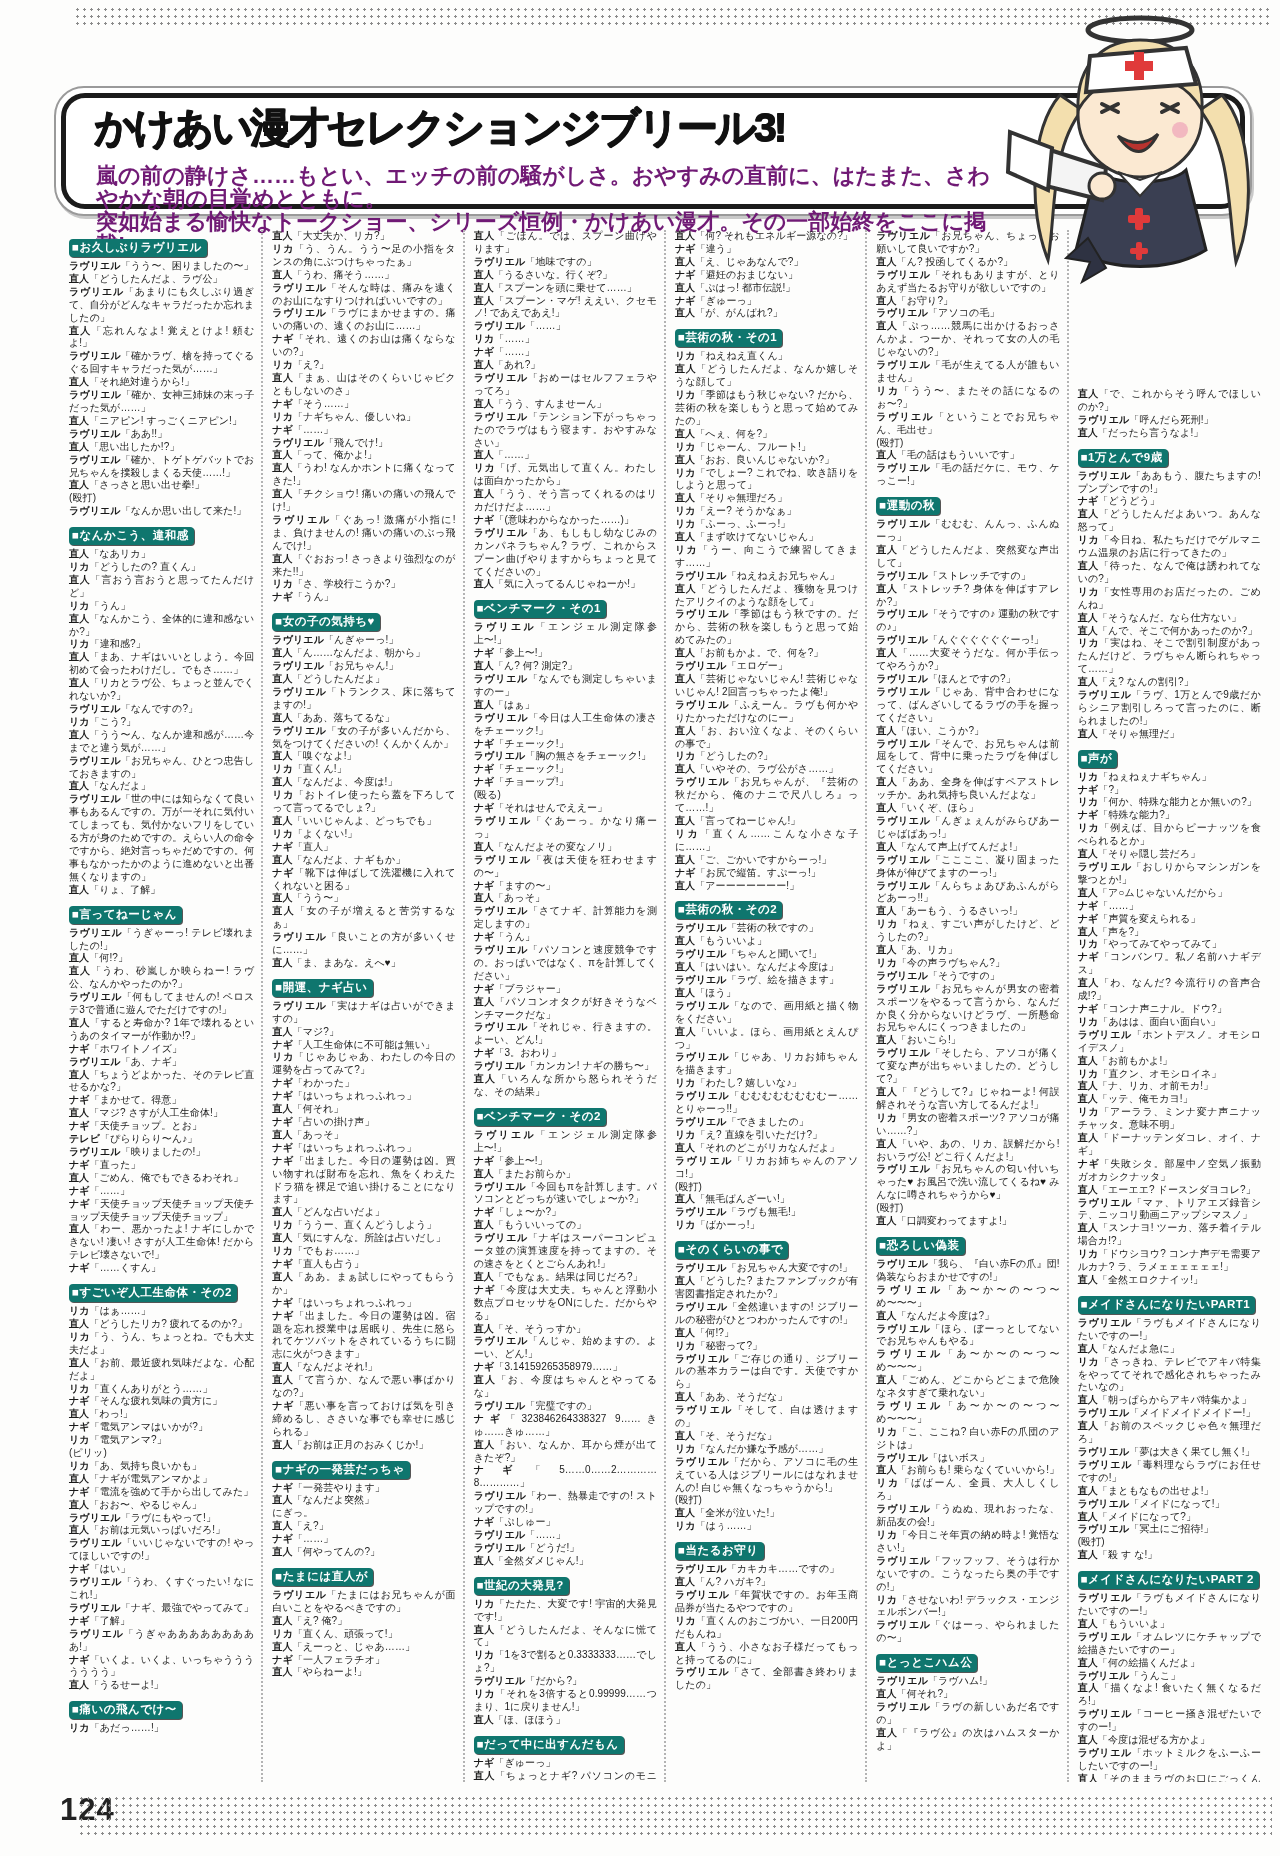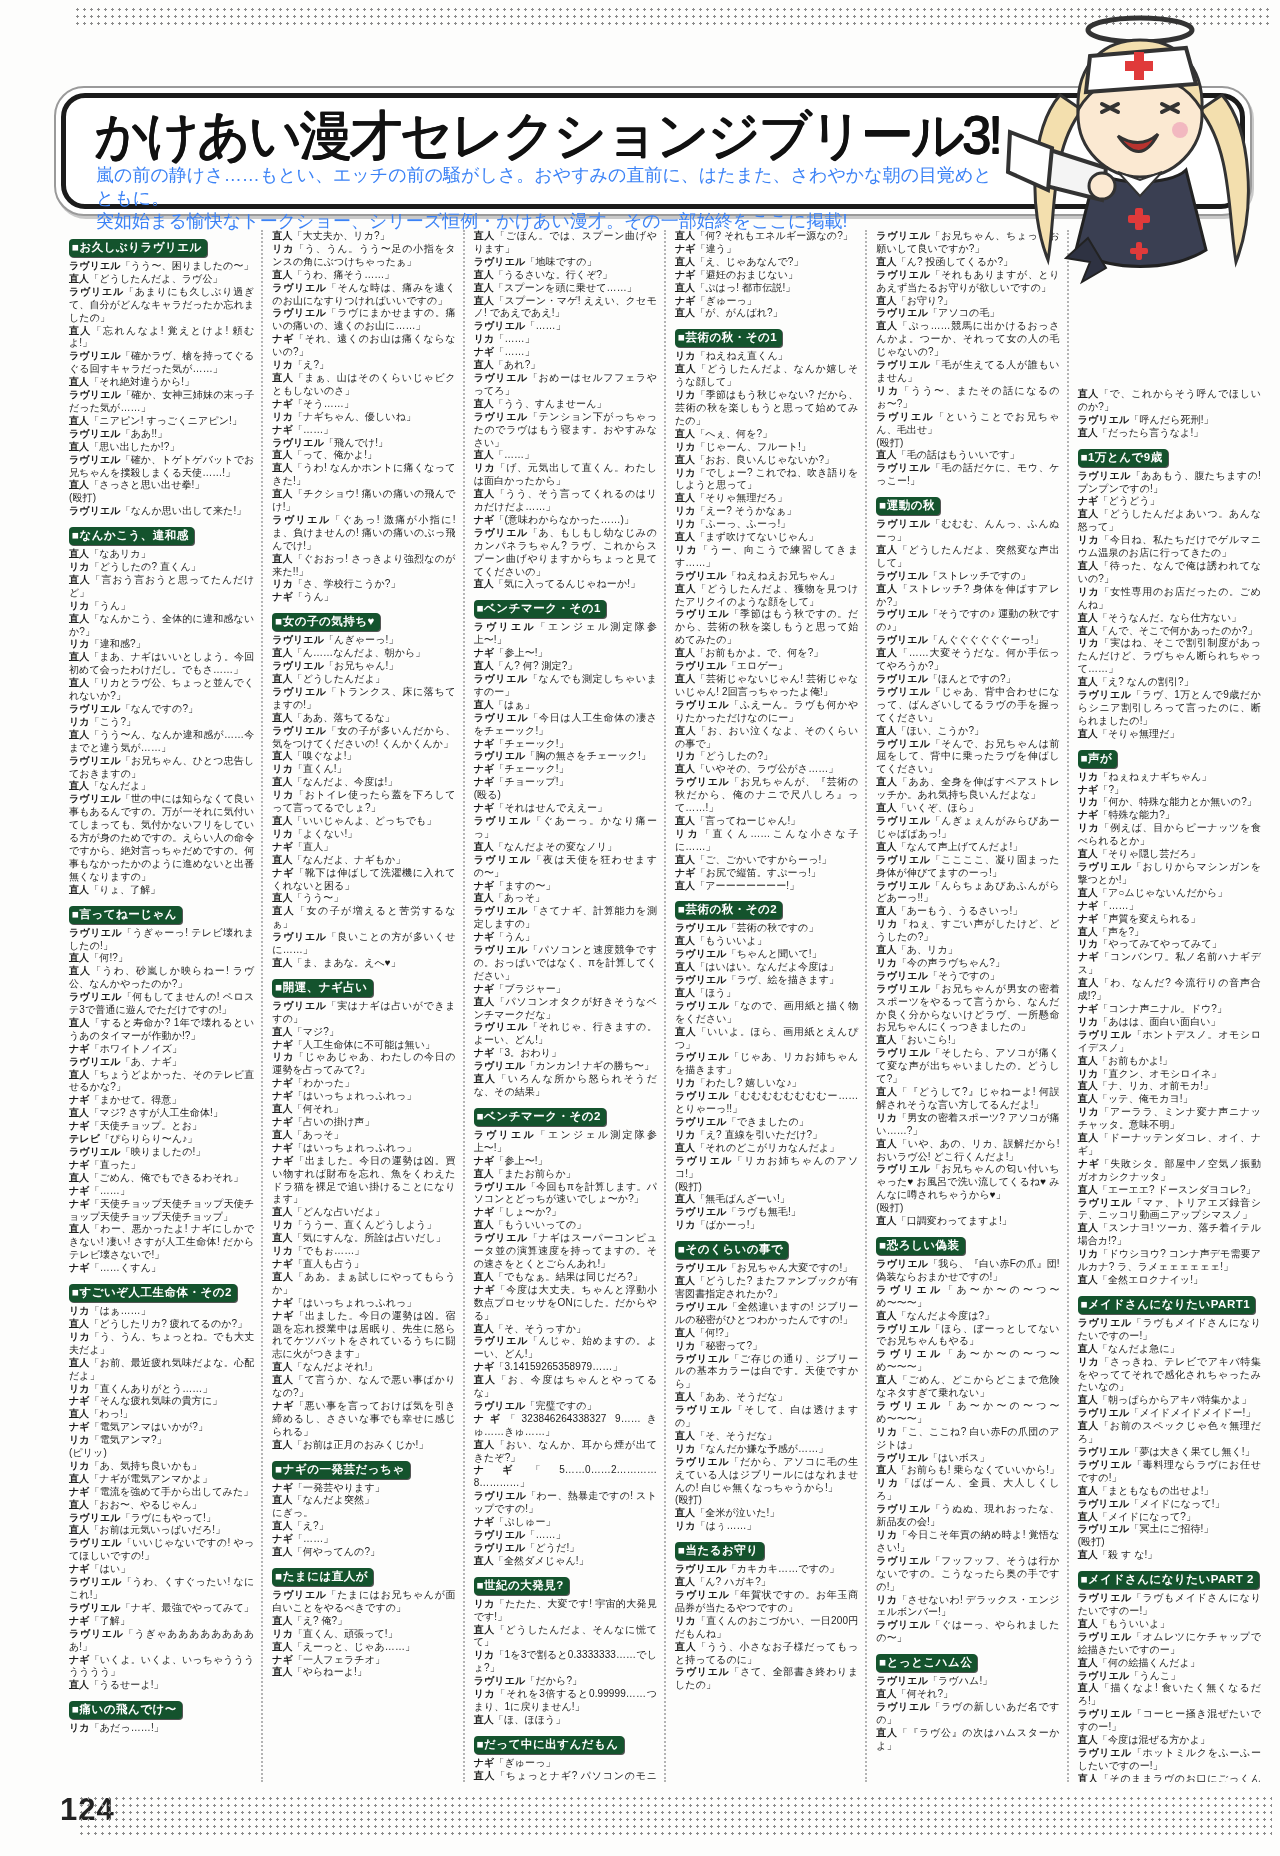--- a/index.html
+++ b/index.html
@@ -8,35 +8,35 @@
   
   .dots{position:absolute;background-image:radial-gradient(#8a8a8a 1.1px,transparent 1.3px);
         background-size:7px 7px;}
   .dots-top{left:74px;top:6px;width:1198px;height:22px;}
   .dots-bottom{left:78px;top:1795px;width:1194px;height:40px;}
   
   .header-outer{position:absolute;left:54px;top:86px;width:1194px;height:126px;
         border:2px solid #9a9a9a;border-radius:30px;background:#fff;box-shadow:2px 3px 0 #c9c9c9;}
   .header-box{position:absolute;left:5px;top:5px;right:5px;bottom:5px;
         border:5px solid #1b1b1b;border-radius:24px;background:#fff;overflow:visible;}
-  .page-title{position:absolute;left:28px;top:2px;font-size:53px;font-weight:400;
+  .page-title{position:absolute;left:28px;top:2px;font-size:41px;font-weight:700;
         letter-spacing:-3px;color:#111;white-space:nowrap;
         text-shadow:1px 0 #111,0 1px #111,1px 1px #111;}
-  .header-desc{position:absolute;left:30px;top:66px;width:900px;font-size:18px;font-weight:400;
-        line-height:23px;color:#3b82f6;}
+  .header-desc{position:absolute;left:30px;top:66px;width:900px;font-size:22px;font-weight:700;
+        line-height:23px;color:#701a75;}
   
   .mascot{position:absolute;left:990px;top:0px;width:280px;height:340px;z-index:5;}
   
   .cols{position:absolute;left:60px;top:230px;width:1208px;height:1552px;
         display:grid;grid-template-columns:repeat(6,1fr);}
   .column{padding:0 7px 0 9px;overflow:hidden;}
   .column + .column{border-left:2px dotted #b3b3b3;}
   .col6-spacer{height:158px;}
   .sec{margin:7px 0 3px 0;}
-  .sec .bar{display:inline-block;background:#14532d;color:#fff;font-weight:900;
+  .sec .bar{display:inline-block;background:#0f766e;color:#fff;font-weight:900;
         font-size:11.5px;line-height:15px;padding:1px 5px 2px 3px;border-radius:4px;
         letter-spacing:0.5px;box-shadow:1px 1px 0 #555;}
   .line{margin:0;font-size:10px;line-height:12.9px;letter-spacing:0.1px;
         text-align:justify;word-break:break-all;}
   .line b{font-weight:700;}
   .line.dir{color:#222;}
   .page-number{position:absolute;left:16px;top:1792px;font-size:31px;font-weight:900;
         letter-spacing:1px;color:#222;margin-left:44px;}
 </style>
 </head>

